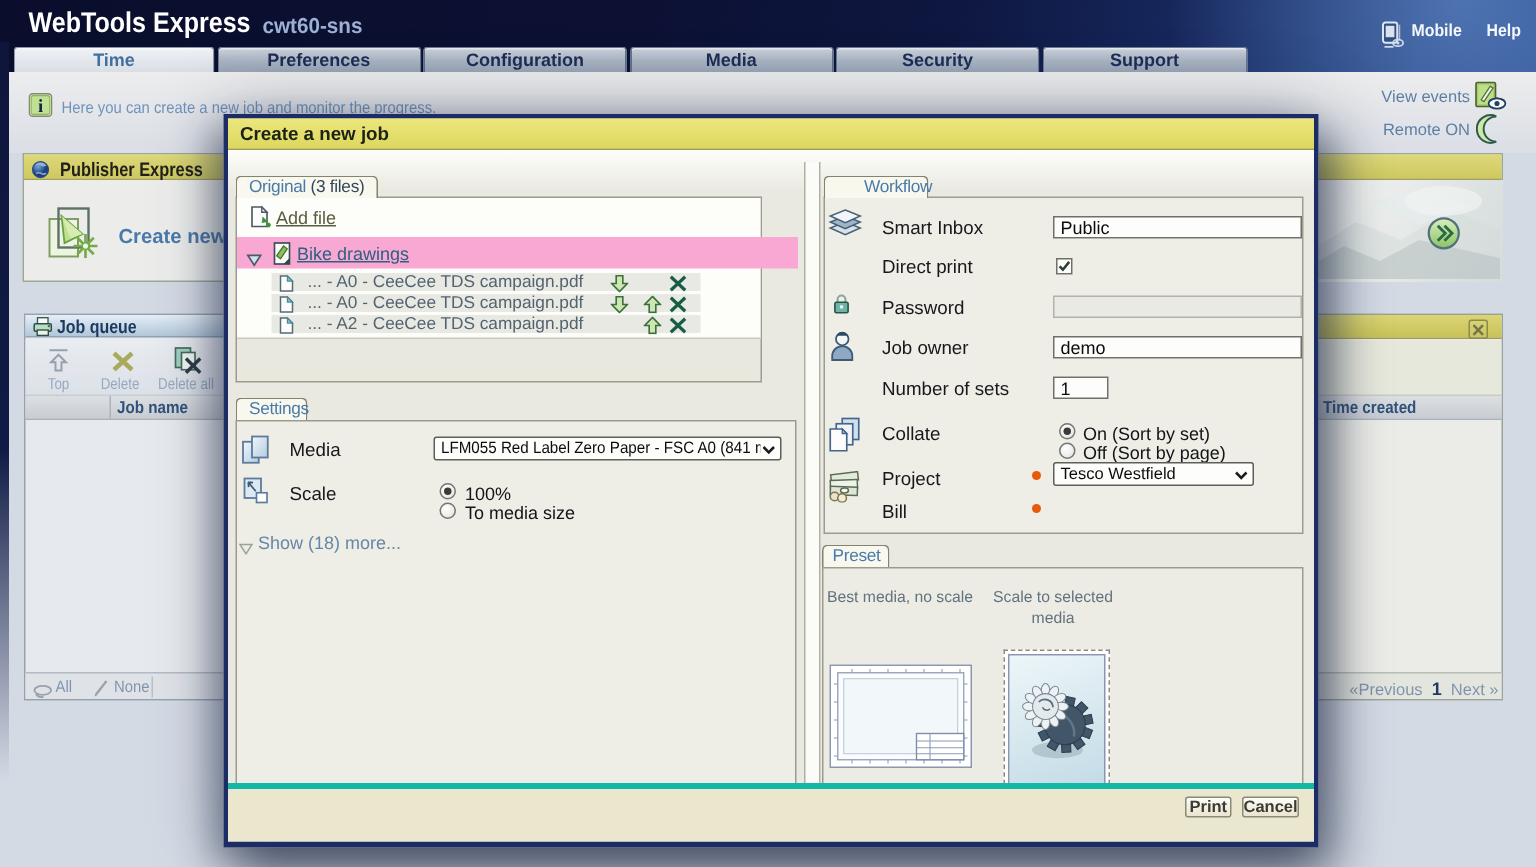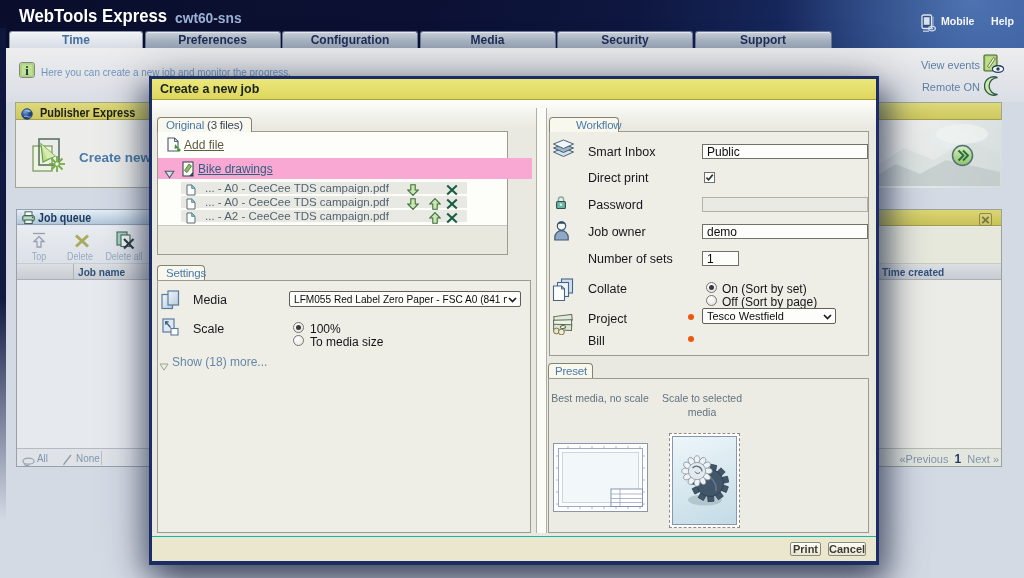--- a/index.html
+++ b/index.html
@@ -86,21 +86,21 @@
 
 .modal { left:149px; top:76px; width:730px; height:489px;
   border:3px solid #1c2d66; border-bottom-width:4px; background:#e9e9e0;
   box-shadow: 12px 16px 26px rgba(35,45,70,.55), -10px 10px 22px rgba(35,45,70,.38),
               0 0 46px rgba(35,45,70,.34); }
 .mtitle { left:0; top:0; right:0; height:21px;
   background:linear-gradient(#ece77c,#ddd75f); border-bottom:1px solid #a6a045;
   font-size:12.5px; font-weight:bold; color:#1c2214; line-height:20px; padding-left:8px; }
 .mcontent { left:0; top:21px; right:0; bottom:25px;
   background:linear-gradient(#fdfdfa,#e9e9e1 28px); }
-.mfooter { left:0; bottom:0; right:0; height:25px; background:#ebe6ce; border-top:1px solid #14b8a6; }
+.mfooter { left:0; bottom:0; right:0; height:39px; background:#ebe6ce; border-top:4px solid #14b8a6; }
 .btn { top:5px; height:14px; font-size:11px; font-weight:bold; color:#3c3c34; text-align:center;
   line-height:12px; background:linear-gradient(#fdfdf8,#e9e5d1); border:1px solid #8a8a78; border-radius:2px; }
 .btn-print { right:55px; width:31px; }
 .btn-cancel { right:10px; width:38px; }
 
 .tab { background:#f8f8ef; border:1px solid #83836f; border-bottom:none; border-radius:4px 4px 0 0;
   font-weight:normal; font-size:11.5px; color:#4a7aa9; line-height:15px; padding-left:8px; z-index:2; white-space:nowrap; letter-spacing:-0.2px; }
 .tab .cnt { color:#36465a; }
 .gbox { border:1px solid #9c9c8e; }
 .divider { left:384px; top:8px; width:11px; height:425px; background:#fbfbf7;

